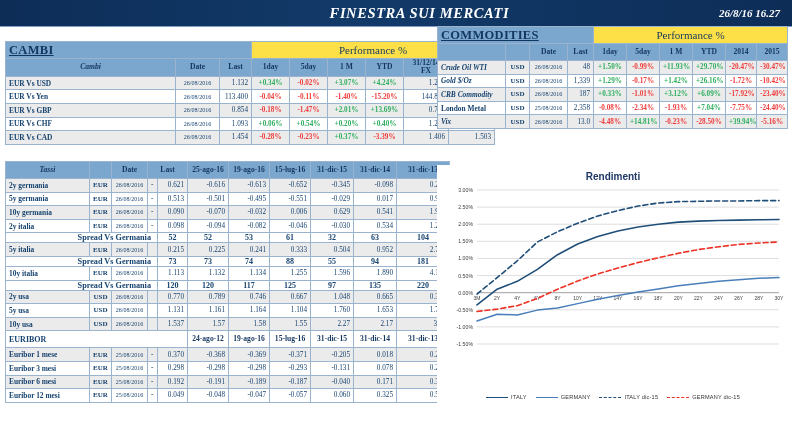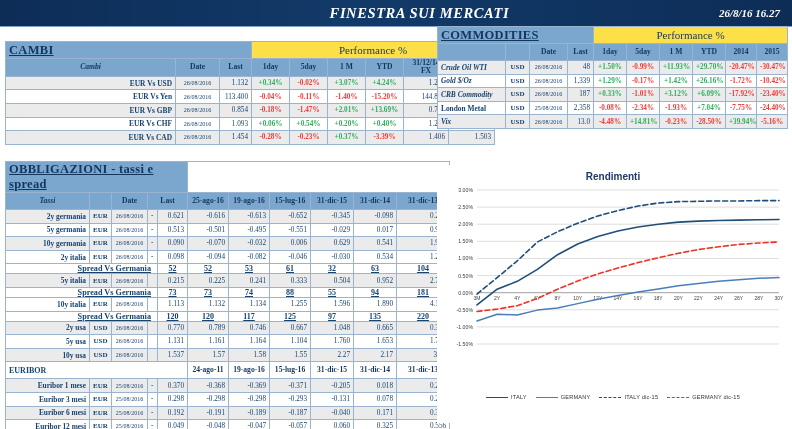--- a/index.html
+++ b/index.html
@@ -45,32 +45,32 @@
     background:#fde047; color:#13365e;
     font-weight:normal; font-size:11px; text-align:center; height:17px;
   }
   .hdr {
     background:#7ba7ce; color:#14365e;
     font-size:7.6px; text-align:center; font-weight:bold;
     height:17px; line-height:8.4px;
   }
   .hdr.ital { font-style:italic; }
   td.lbl {
-    color:#17436f; font-size:7.4px; text-align:right; height:13.6px;
+    color:#17436f; font-size:7.4px; text-align:left; height:13.6px;
     font-weight:bold;
   }
   td.cur { color:#17436f; font-size:7px; text-align:center; font-weight:bold; }
   td.dt  { color:#17436f; font-size:6px; text-align:center; }
   td.num { color:#17436f; font-size:7.2px; text-align:right; }
   td.pos { color:#2fae5e; font-size:7.2px; text-align:center; font-weight:bold; }
   td.neg { color:#ef3b3b; font-size:7.2px; text-align:center; font-weight:bold; }
   tr.alt td { background:#ebebeb; }
   tr.wht td { background:#ffffff; }
   td.spread {
-    color:#17436f; font-weight:bold; font-size:8px; background:#ffffff;text-decoration:underline;
+    color:#17436f; font-weight:bold; font-size:8px; background:#ffffff;
   }
   td.spread.lbl2 { text-align:right; padding-right:6px; font-size:8.2px; }
   td.spread.val { text-align:center; }
   td.euribor-title {
     background:#ffffff; color:#17436f; font-weight:bold;
     font-size:8px; text-align:left;
   }
   td.minus { color:#17436f; font-size:7.2px; text-align:left; padding-left:2px; }
 
   
@@ -303,24 +303,20 @@
           <col style="width:30px">
         <col style="width:41px">
           <col style="width:41px">
           <col style="width:41px">
         <col style="width:43px">
           <col style="width:43px">
           <col style="width:53px">
       </colgroup>
       <tbody id="obblig-body">
           <tr>
-            <td class="sect-title" colspan="5">OBBLIGAZIONI - tassi e spread</td>
-            <td class="" colspan="6" style="background: rgb(255, 255, 255);"></td>
-          </tr>
-          <tr>
             <td class="hdr ital">Tassi</td>
             <td class="hdr"></td>
             <td class="hdr">Date</td>
             <td class="hdr" colspan="2">Last</td>
             <td class="hdr">25-ago-16</td>
             <td class="hdr">19-ago-16</td>
             <td class="hdr">15-lug-16</td>
             <td class="hdr">31-dic-15</td>
             <td class="hdr">31-dic-14</td>
             <td class="hdr">31-dic-13</td>
@@ -467,21 +463,21 @@
             <td class="num">1.537</td>
             <td class="num">1.57</td>
             <td class="num">1.58</td>
             <td class="num">1.55</td>
             <td class="num">2.27</td>
             <td class="num">2.17</td>
             <td class="num">3.03</td>
           </tr>
           <tr class="wht">
             <td class="euribor-title" colspan="5">EURIBOR</td>
-            <td class="hdr">24-ago-11</td>
+            <td class="hdr">24-ago-12</td>
             <td class="hdr">19-ago-16</td>
             <td class="hdr">15-lug-16</td>
             <td class="hdr">31-dic-15</td>
             <td class="hdr">31-dic-14</td>
             <td class="hdr">31-dic-13</td>
           </tr>
           <tr class="alt">
             <td class="lbl">Euribor 1 mese</td>
             <td class="cur">EUR</td>
             <td class="dt">25/08/2016</td>

